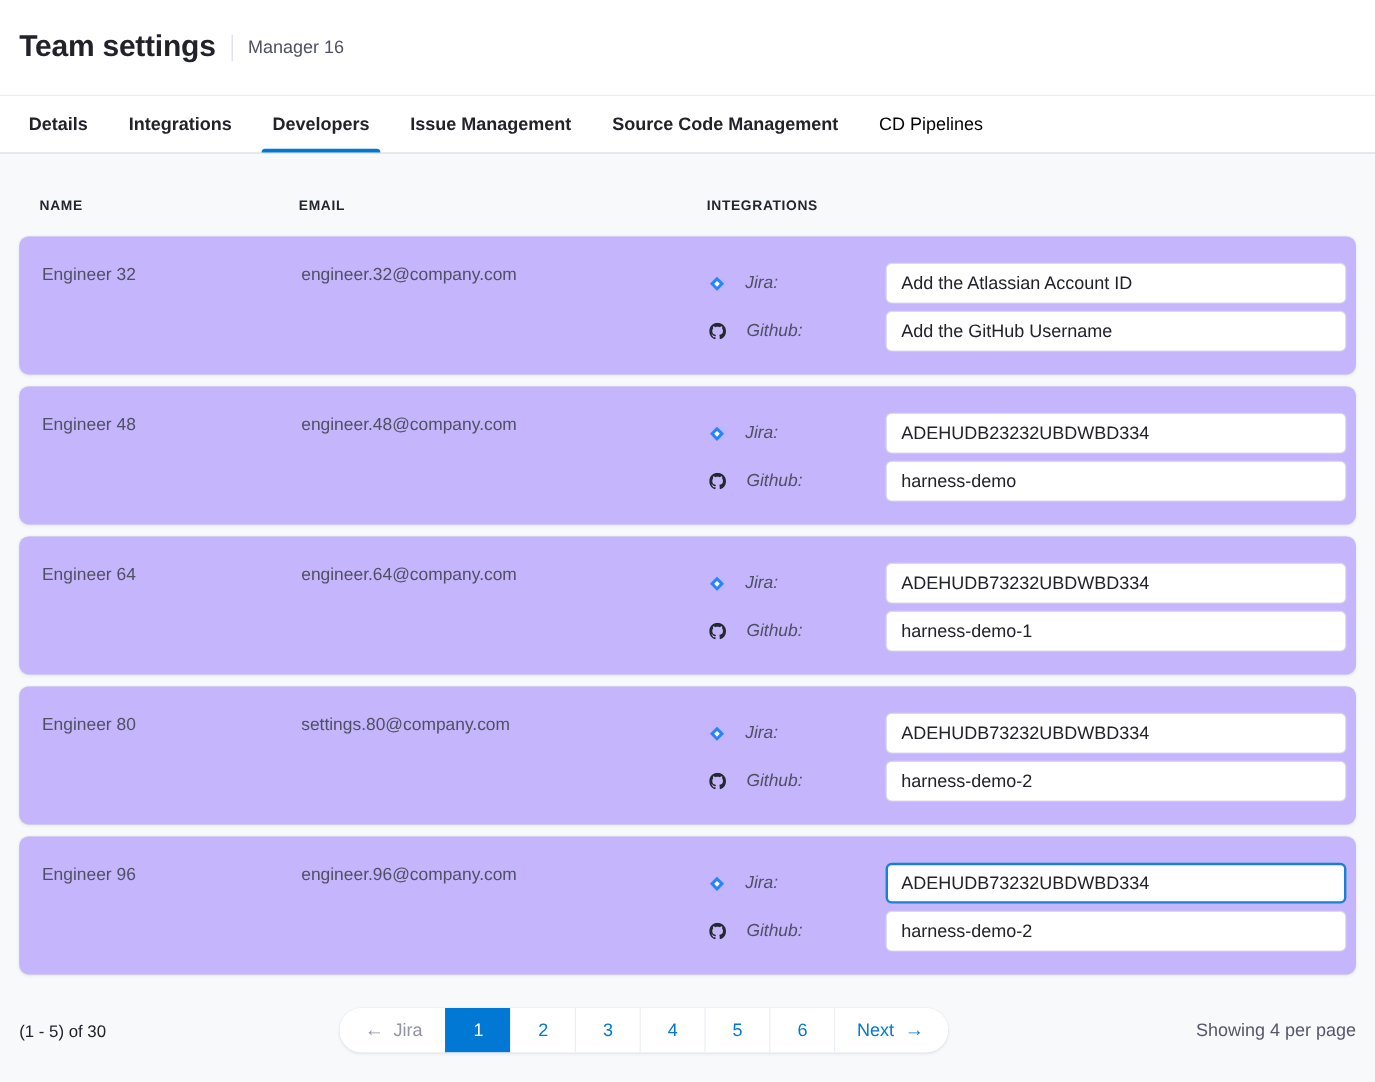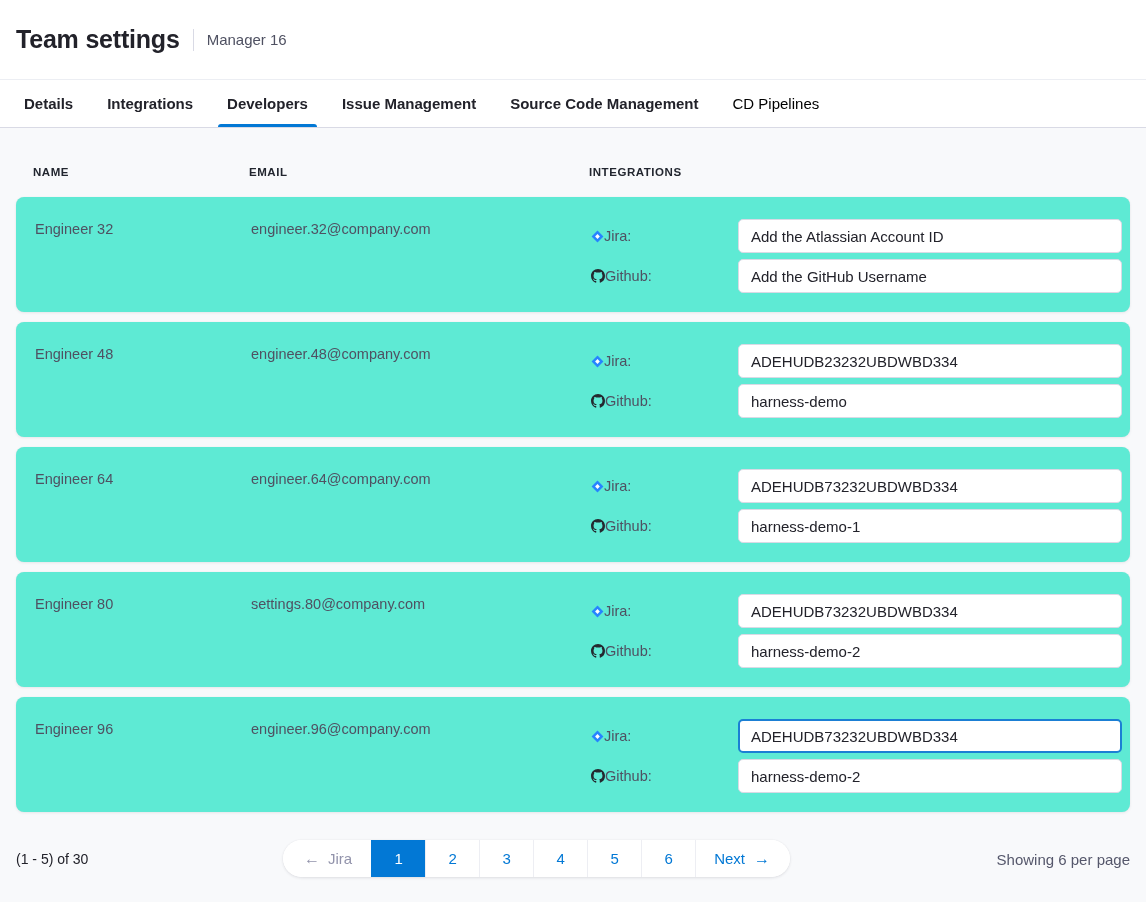--- a/index.html
+++ b/index.html
@@ -68,39 +68,40 @@
   }
   .col-header {
     font-size:11.5px;
     font-weight:700;
     letter-spacing:0.55px;
     color:#22262f;
     text-transform:uppercase;
   }
 
   .row-card {
-    background:#5eead4;
+    background:#c4b5fd;
     border-radius:8px;
     box-shadow:0 1px 3px rgba(40,41,61,.08), 0 0 1px rgba(40,41,61,.08);
     display:grid;
     grid-template-columns:216px 340px 1fr;
     padding:22px 24px 19px 19px;
     margin-bottom:10px;
     min-height:115px;
   }
   .cell-name, .cell-email { font-size:14.5px; color:#4f5162; padding-top:2px; }
   .cell-integrations { display:flex; flex-direction:column; gap:6px; }
   .int-row { display:flex; align-items:center; height:34px; }
   .int-label {
     width:147px;
     display:flex;
     align-items:center;
-    gap:0;
+    gap:17px;
     font-size:14.5px;
     color:#4f5162;
+    font-style:italic;
   }
   .int-label svg { flex:0 0 auto; display:block; }
   .int-input {
     width:384px;
     height:34px;
     border:1px solid #d9dae5;
     border-radius:5px;
     background:#fff;
     font-family:inherit;
     font-size:15px;
@@ -318,15 +319,15 @@
       <button class="pg num">3</button>
       <button class="pg num">4</button>
       <button class="pg num">5</button>
       <button class="pg num">6</button>
       <button class="pg next">
         <span>Next</span>
         <span class="arrow">→</span>
       </button>
     </div>
 
-    <span class="per-page">Showing 6 per page</span>
+    <span class="per-page">Showing 4 per page</span>
   </div>
 </main>
 
 </body></html>

